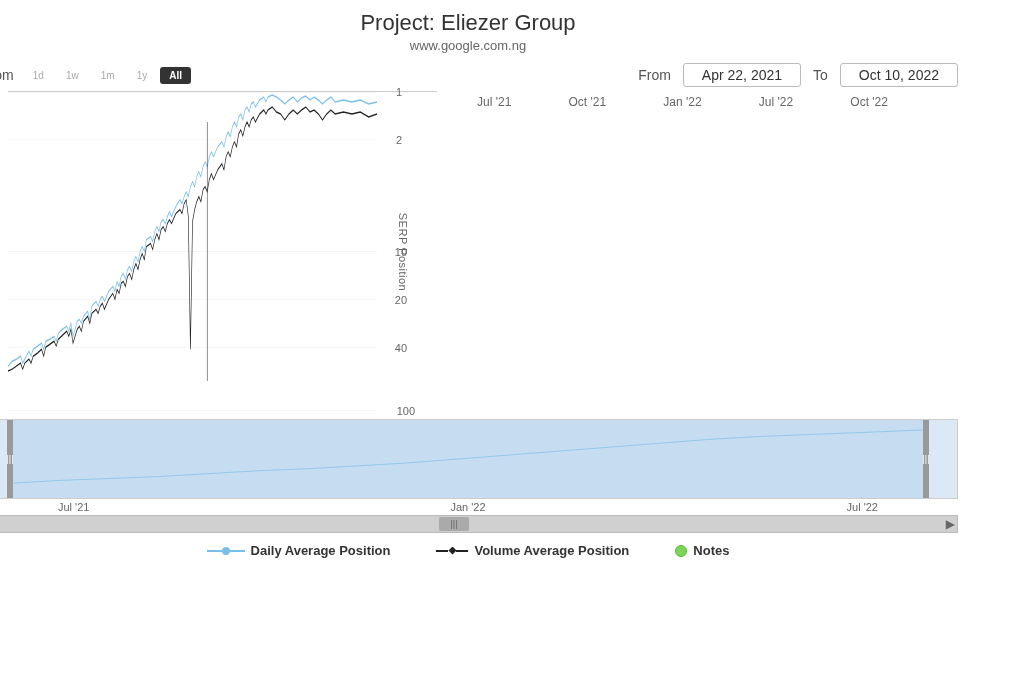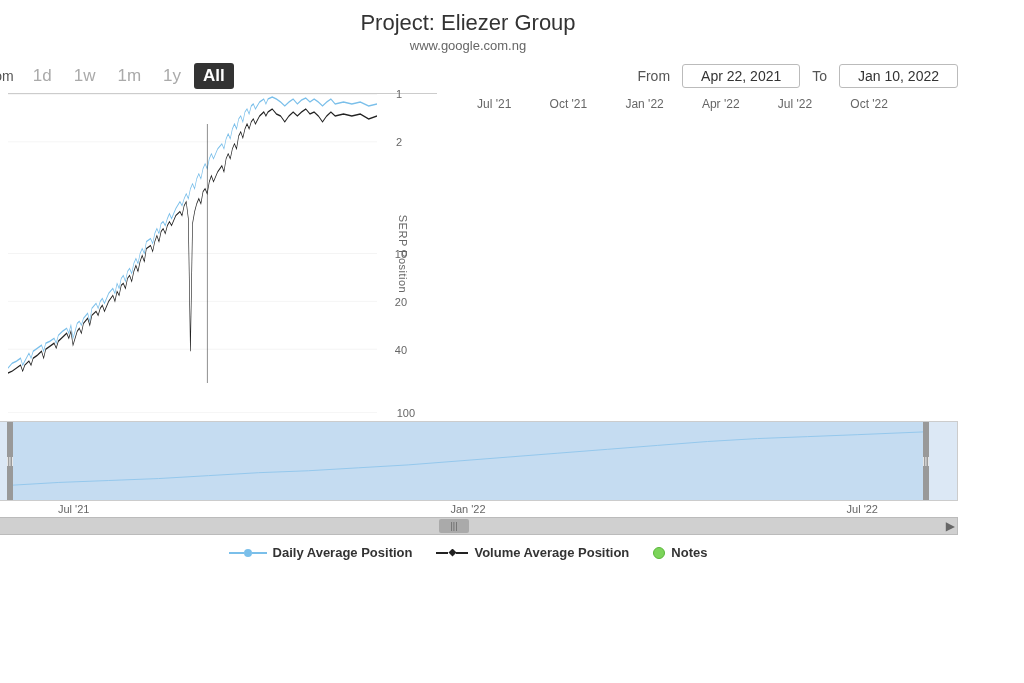--- a/index.html
+++ b/index.html
@@ -43,21 +43,21 @@
     }
 
     .zoom-label {
       font-size: 14px;
       color: #555;
       margin-right: 6px;
     }
 
     .zoom-btn {
       padding: 3px 9px;
-      font-size: 17px;
+      font-size: 10px;
       border: none;
       background: none;
       color: #aaa;
       cursor: pointer;
       border-radius: 3px;
       text-align: right;
     }
 
     .zoom-btn.active {
       background: #333;
@@ -182,21 +182,21 @@
       position: absolute;
       right: 2px;
       font-size: 12px;
       color: #666;
       cursor: pointer;
     }
 
     .legend {
       display: flex;
       align-items: center;
-      gap: 24px;
+      gap: 46px;
       margin-top: 10px;
       font-size: 13px;
     }
 
     .legend-item {
       display: flex;
       align-items: center;
       gap: 6px;
     }
 
@@ -241,21 +241,21 @@
     <span class="zoom-label">Zoom</span>
     <button class="zoom-btn">1d</button>
     <button class="zoom-btn">1w</button>
     <button class="zoom-btn">1m</button>
     <button class="zoom-btn">1y</button>
     <button class="zoom-btn active">All</button>
     <div class="date-range">
       <span>From</span>
       <div class="date-box">Apr 22, 2021</div>
       <span>To</span>
-      <div class="date-box">Jan 10, 2022</div>
+      <div class="date-box">Oct 10, 2022</div>
     </div>
   </div>
 
   <div class="chart-wrapper">
 
     <div style="display:flex; width:980px; position:relative;">
       <div style="width:30px; height:320px; position:relative; flex-shrink:0;">
         
       </div>
       <div style="flex:1; height:320px; position:relative; border-top:1px solid #ccc;">
@@ -316,21 +316,20 @@
         <span style="position:absolute; right:22px; top:313px; font-size:11px; color:#666;">100</span>
         <span style="position:absolute; right:-5px; top:50%; transform:translateY(-50%) rotate(90deg); font-size:11px; color:#666; white-space:nowrap; letter-spacing:0.5px;">SERP Position</span>
       </div>
     </div>
 
     <div style="display:flex; width:980px; margin-left:30px; padding-right:60px;">
       <div style="flex:1; display:flex; justify-content:space-between; padding:4px 10px; font-size:12px; color:#666;">
         <span>Jul '21</span>
         <span>Oct '21</span>
         <span>Jan '22</span>
-        <span>Apr '22</span>
         <span>Jul '22</span>
         <span>Oct '22</span>
       </div>
     </div>
   </div>
 
   <div class="minimap-wrapper">
     <div class="minimap-area">
       <svg class="mini-chart" viewBox="0 0 980 80" preserveAspectRatio="none">
         <rect x="0" y="0" width="980" height="80" fill="#dce8f5"></rect>

